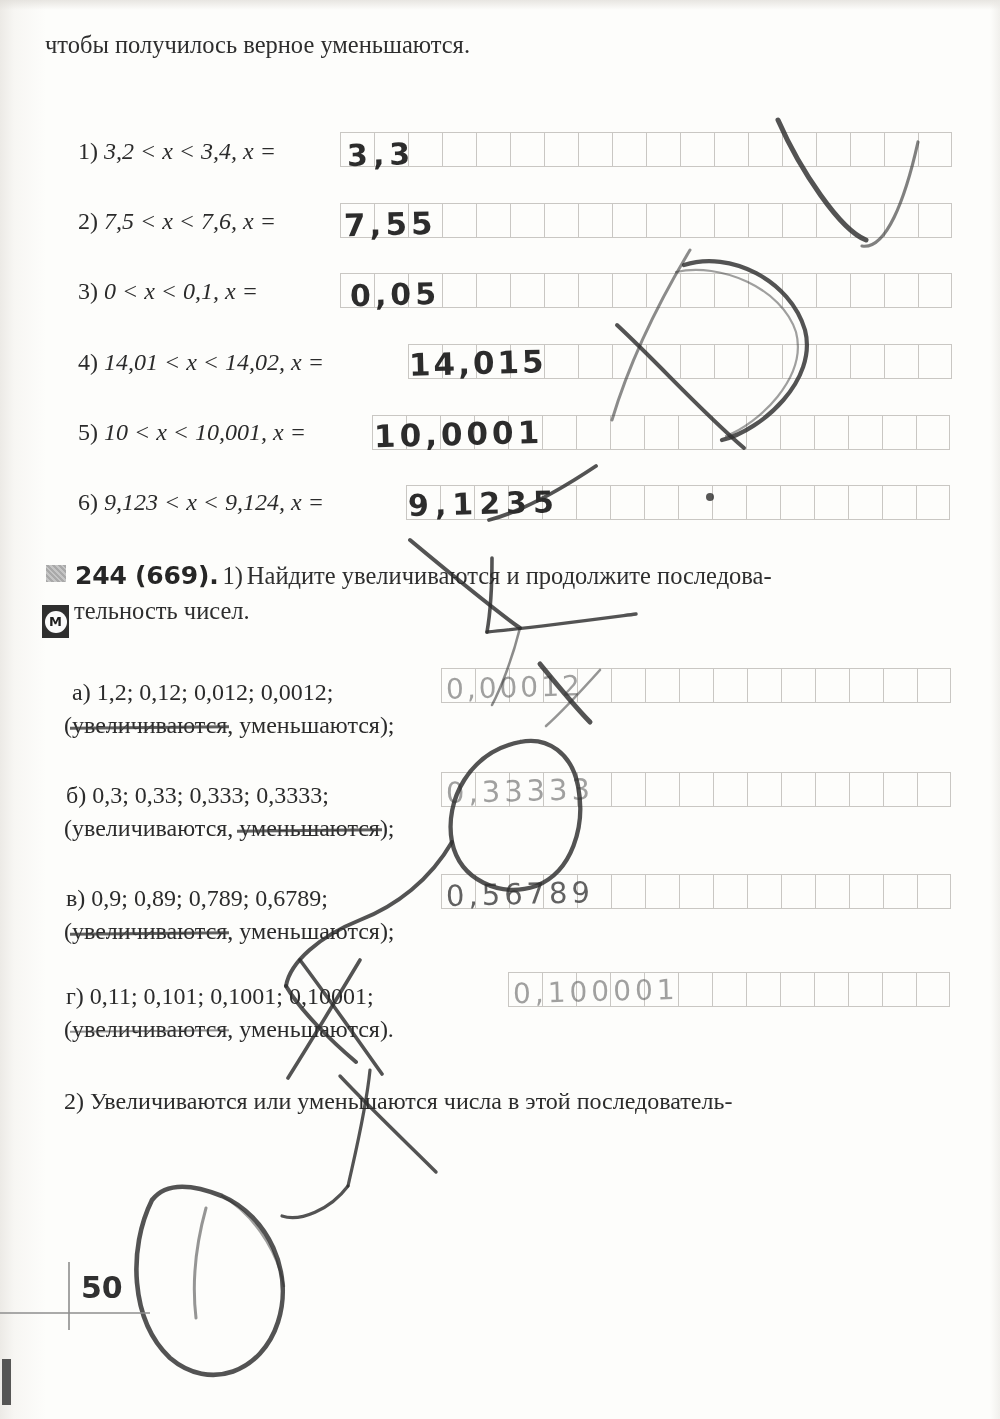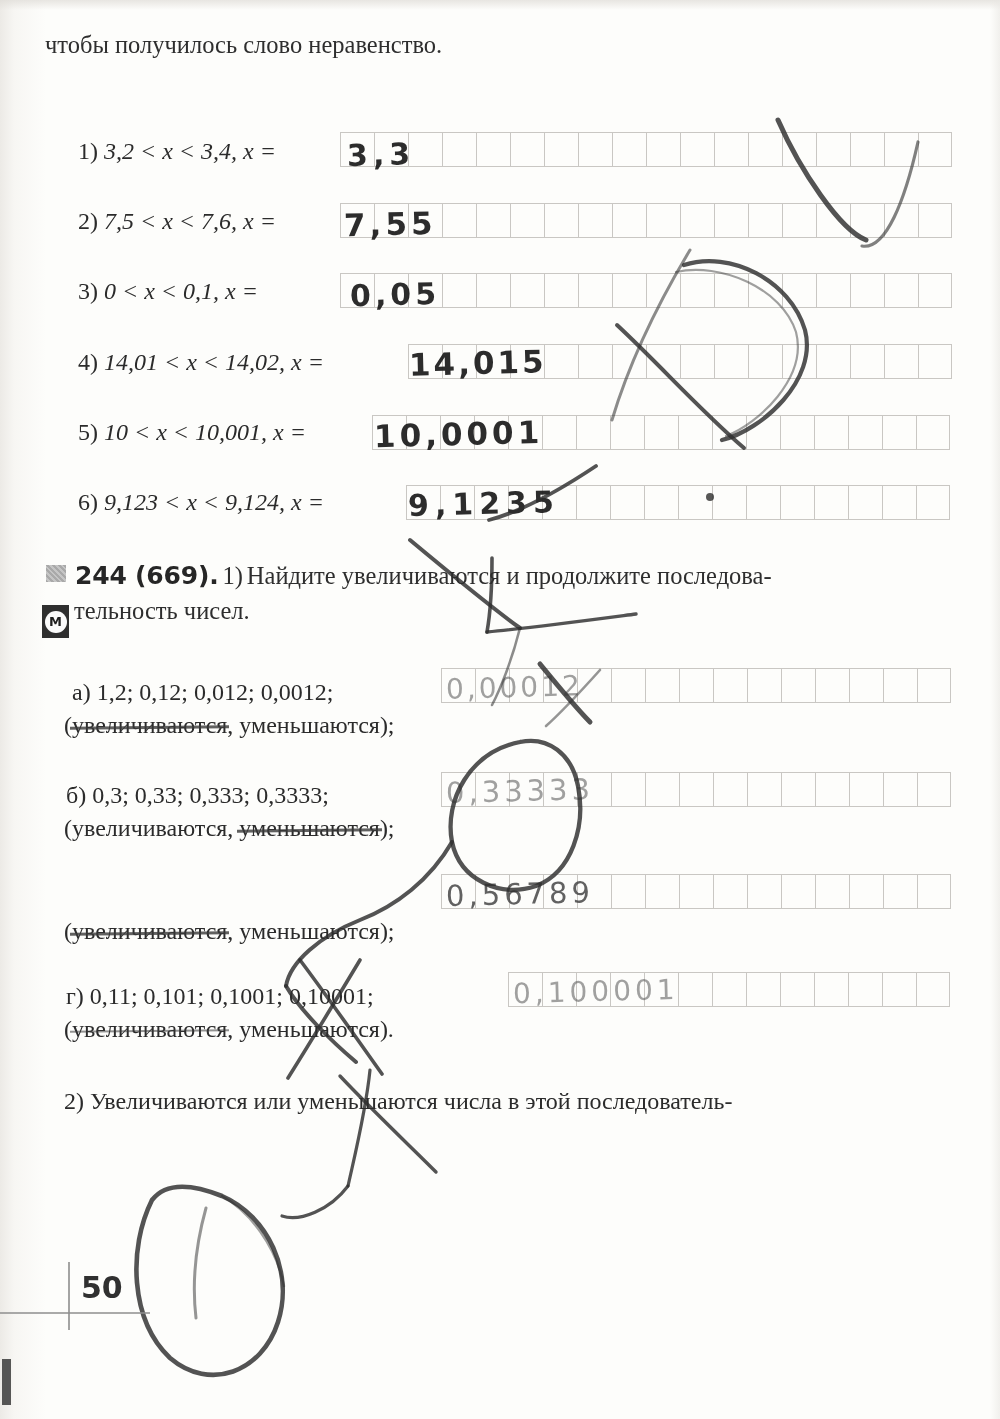--- a/index.html
+++ b/index.html
@@ -127,21 +127,21 @@
 <body>
 
 <div class="page"></div>
 <div class="scan-top-shade"></div>
 <div class="scan-right-shade"></div>
 <div class="binding-mark"></div>
 
 <div class="content">
 
   <div class="ex-block" style="left:46px;top:26px;width:920px;">
-    <div class="ex-text" style="margin-left:-1px;margin-top:3px;">чтобы получилось слово неравенство.</div>
+    <div class="ex-text" style="margin-left:-1px;margin-top:3px;">чтобы получилось верное уменьшаются.</div>
   </div>
 
   <div class="item" style="left:78px;top:138px;">
     <span>1)</span>
     <span class="it">3,2 &lt; x &lt; 3,4, x =</span>
   </div>
   <div class="grid" id="g1" style="left:340px;top:132px;">
       <div class="cell"></div>
       <div class="cell"></div>
       <div class="cell"></div>
@@ -345,20 +345,24 @@
       <div class="cell"></div>
       <div class="cell"></div>
       <div class="cell"></div>
       <div class="cell"></div>
     </div>
   <div class="hw light" style="left:446px;top:774px;letter-spacing:4px;font-size:29px;">0,33333</div>
   <div class="item" style="left:64px;top:815px;font-size:24px;">
     <span>(</span><span>увеличиваются</span><span>, </span><span class="strike">уменьшаются</span><span>);</span>
   </div>
 
+  <div class="item" style="left:66px;top:885px;font-size:24px;">
+    <span>в)</span>
+    <span>0,9; 0,89; 0,789; 0,6789;</span>
+  </div>
   <div class="grid" id="gv" style="left:441px;top:874px;">
       <div class="cell"></div>
       <div class="cell"></div>
       <div class="cell"></div>
       <div class="cell"></div>
       <div class="cell"></div>
       <div class="cell"></div>
       <div class="cell"></div>
       <div class="cell"></div>
       <div class="cell"></div>

